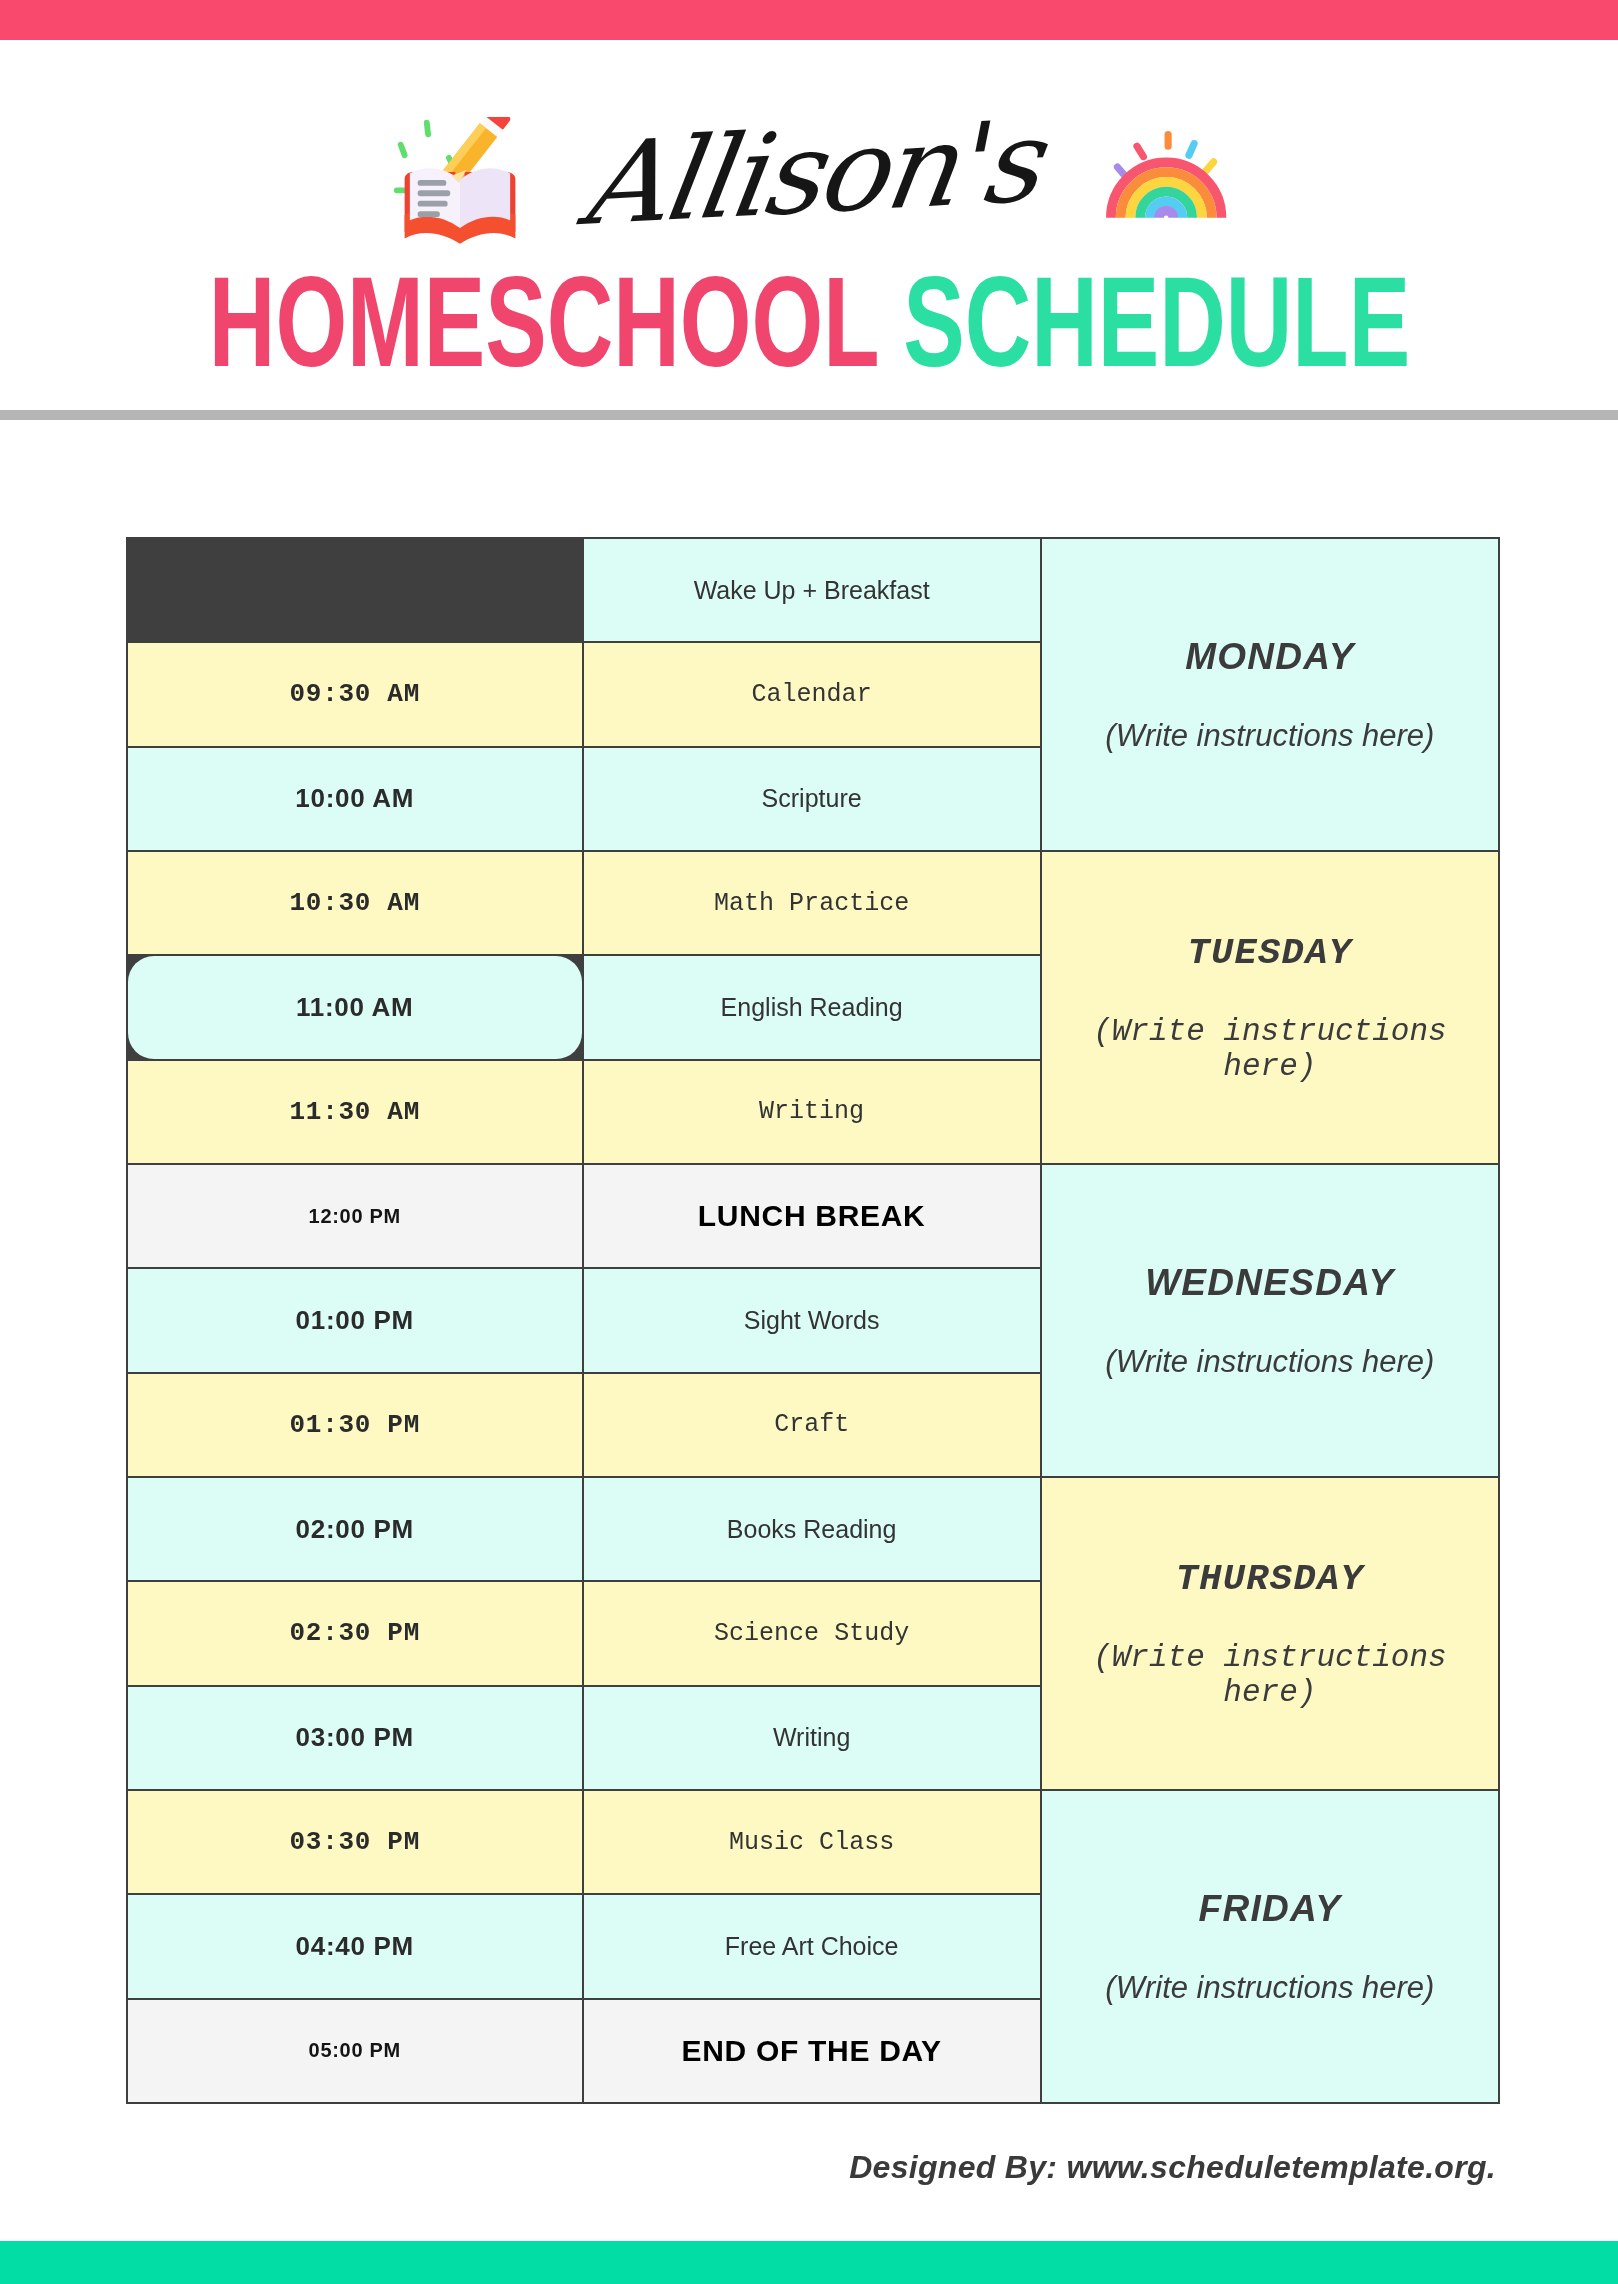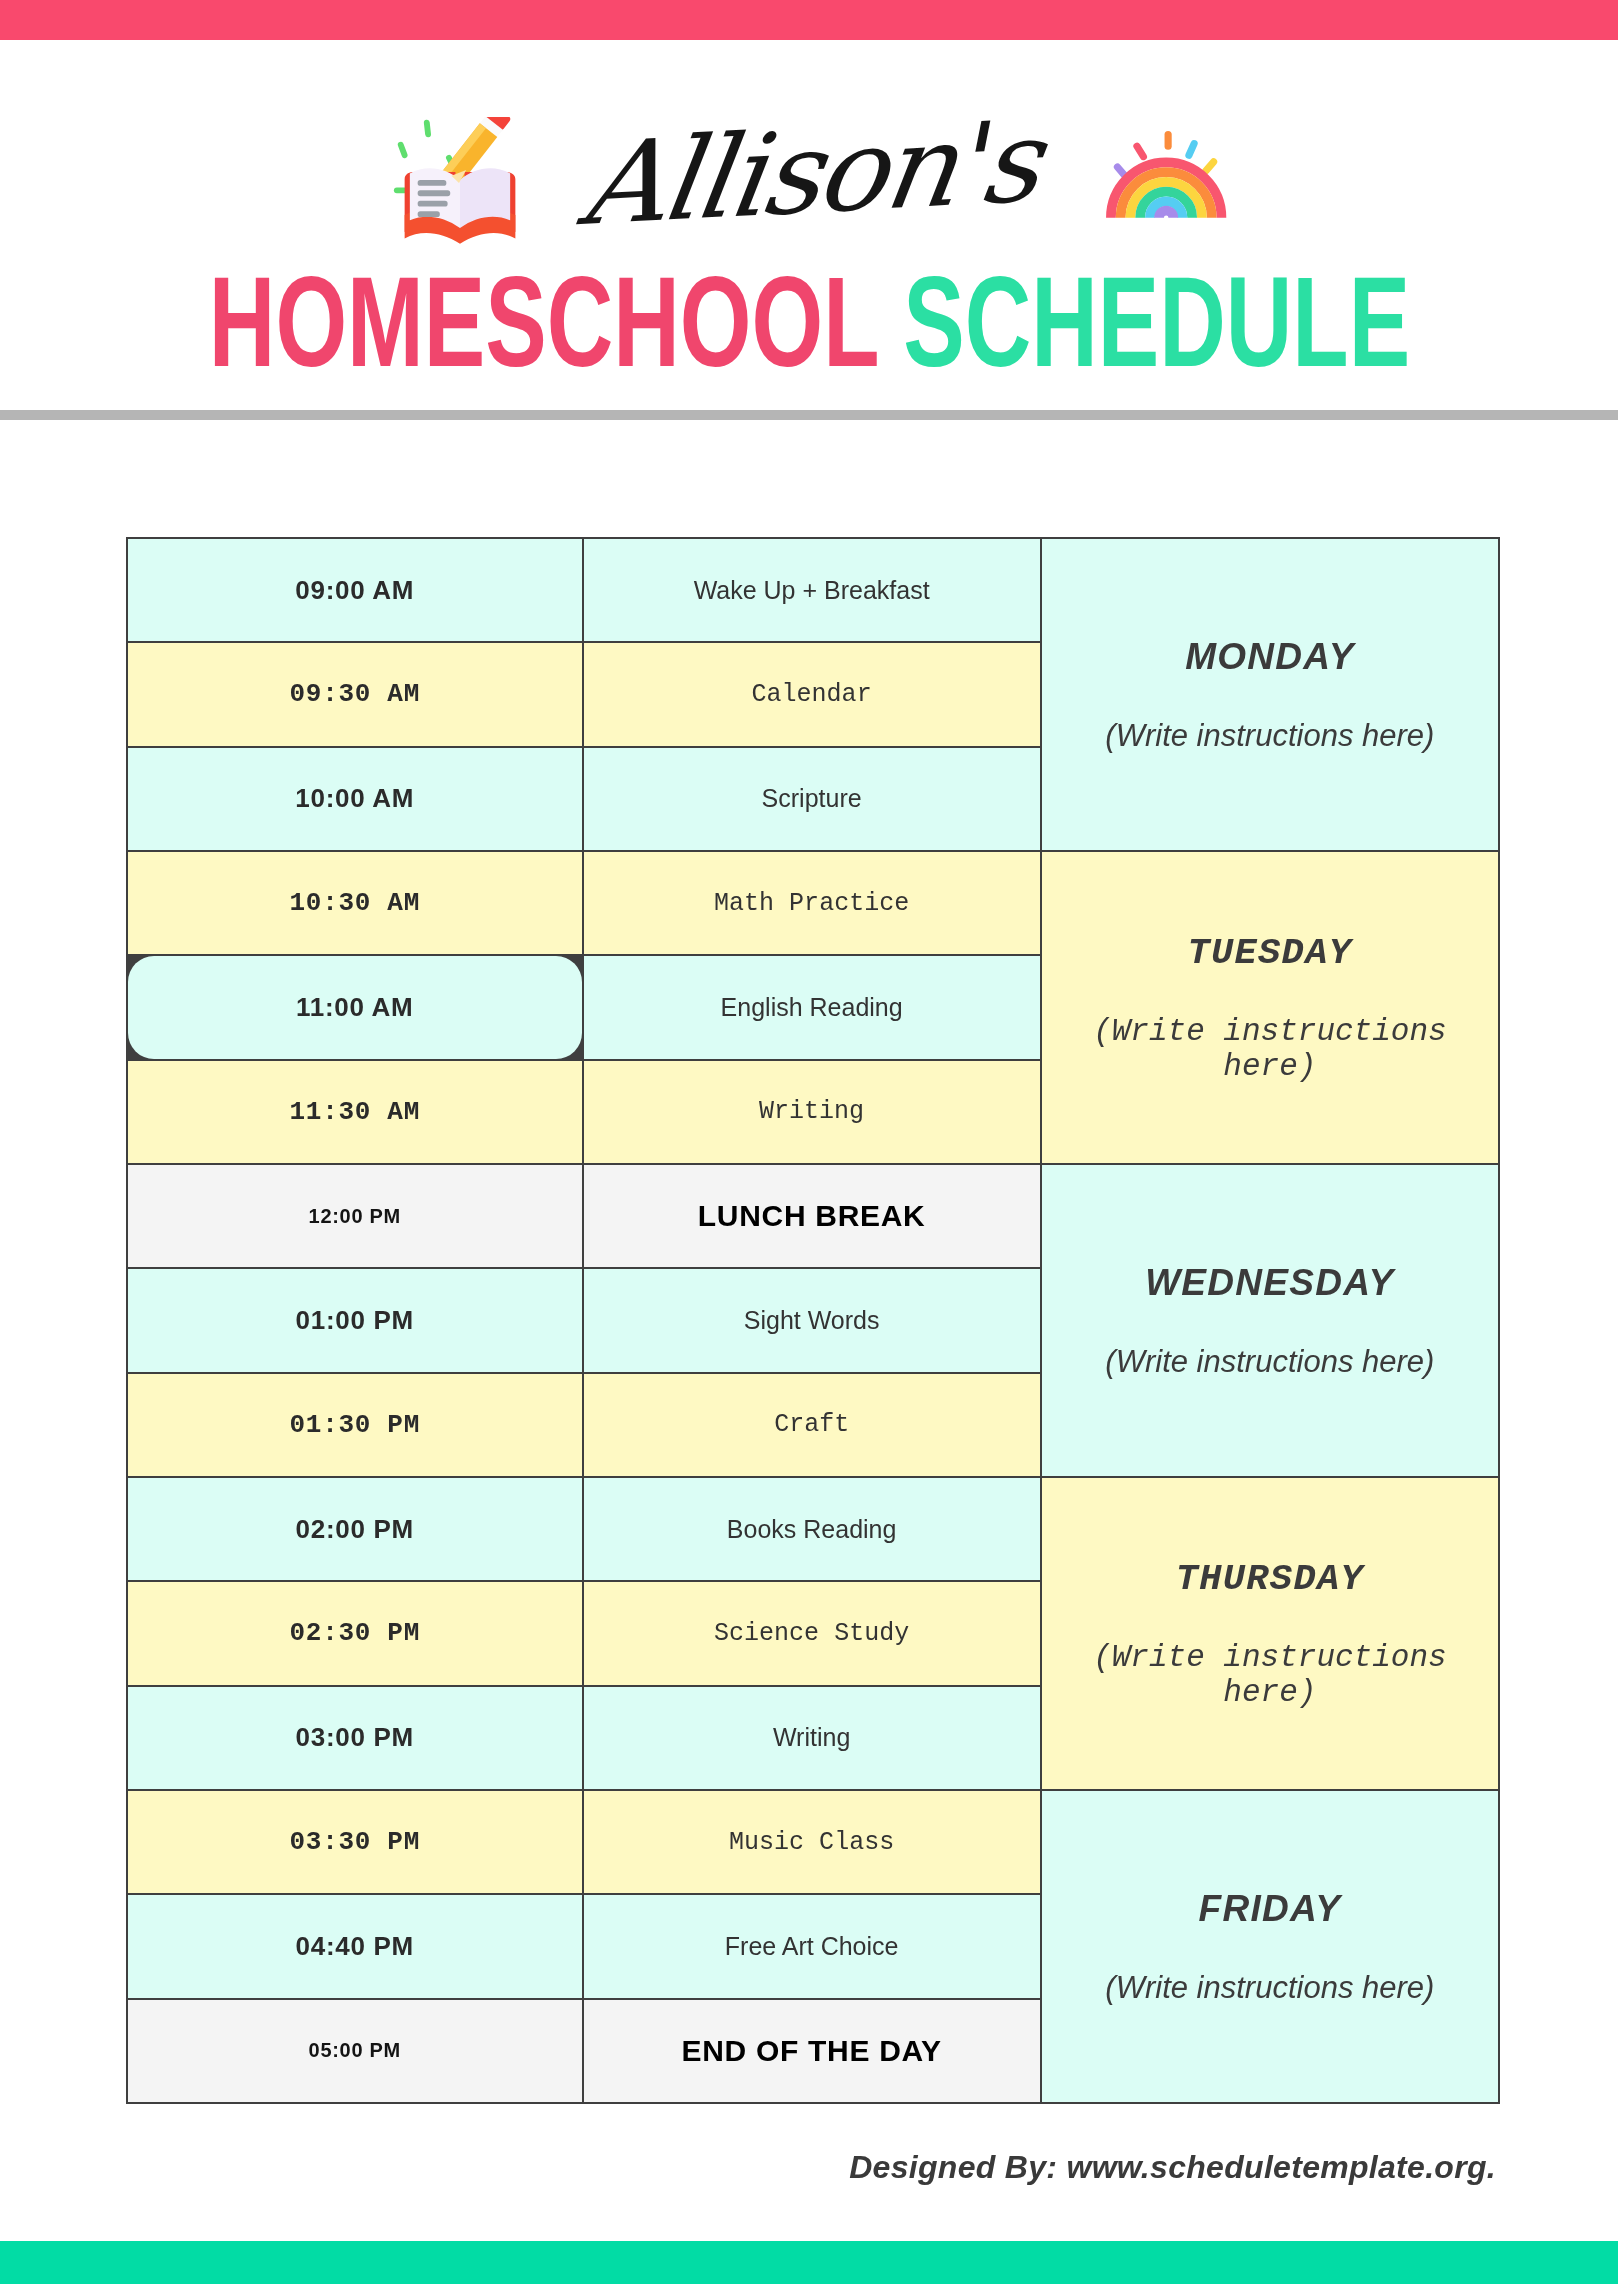--- a/index.html
+++ b/index.html
@@ -127,21 +127,20 @@
     </g>
   </svg>
 </div>
 
 <h1 class="page-title"><span class="t-pink">HOMESCHOOL</span><span class="t-green">SCHEDULE</span></h1>
 
 <div class="divider"></div>
 
 <div class="grid-wrap">
   <div class="grid" id="schedule-grid">
-      <div class="cell cell-time row-mint" style="grid-area: 1 / 1;">09:00 AM</div>
       <div class="cell cell-activity row-mint" style="grid-area: 1 / 2;">Wake Up + Breakfast</div>
       <div class="cell cell-time row-pink" style="grid-area: 2 / 1;">09:30 AM</div>
       <div class="cell cell-activity row-pink" style="grid-area: 2 / 2;">Calendar</div>
       <div class="cell cell-time row-mint" style="grid-area: 3 / 1;">10:00 AM</div>
       <div class="cell cell-activity row-mint" style="grid-area: 3 / 2;">Scripture</div>
       <div class="cell cell-time row-pink" style="grid-area: 4 / 1;">10:30 AM</div>
       <div class="cell cell-activity row-pink" style="grid-area: 4 / 2;">Math Practice</div>
       <div class="cell cell-time row-mint" style="grid-area: 5 / 1; border-radius: 26px;">11:00 AM</div>
       <div class="cell cell-activity row-mint" style="grid-area: 5 / 2;">English Reading</div>
       <div class="cell cell-time row-pink" style="grid-area: 6 / 1;">11:30 AM</div>

